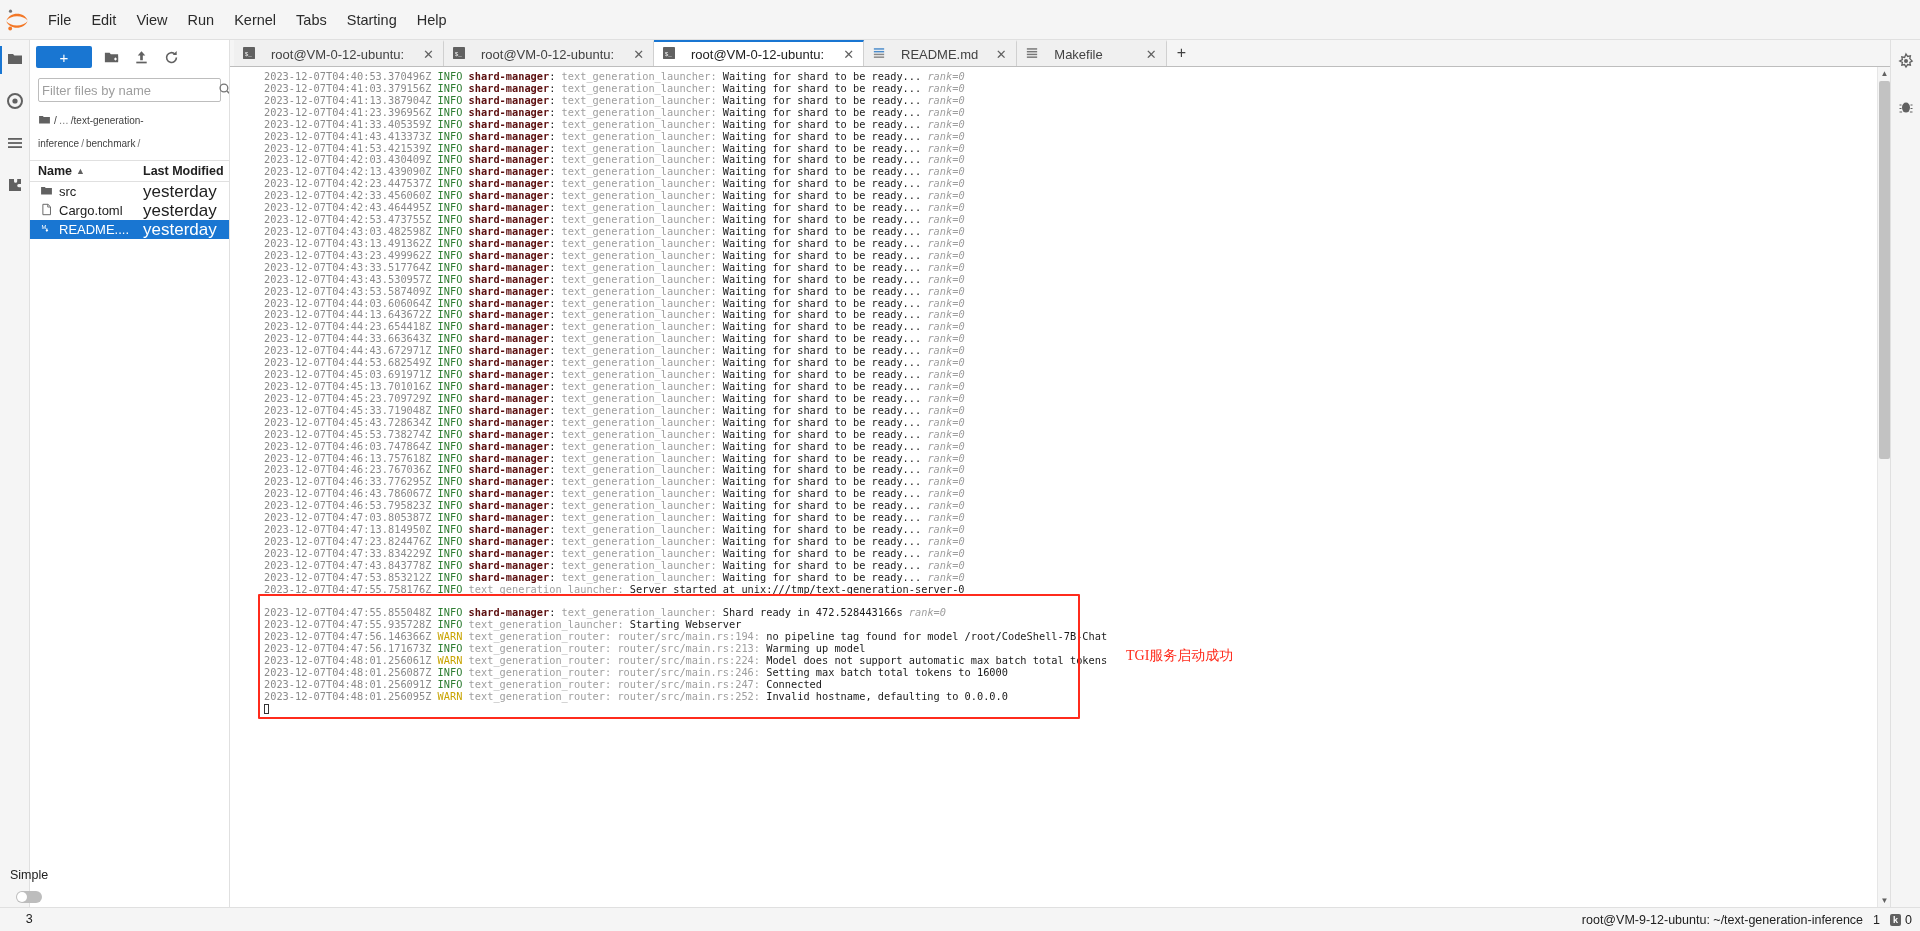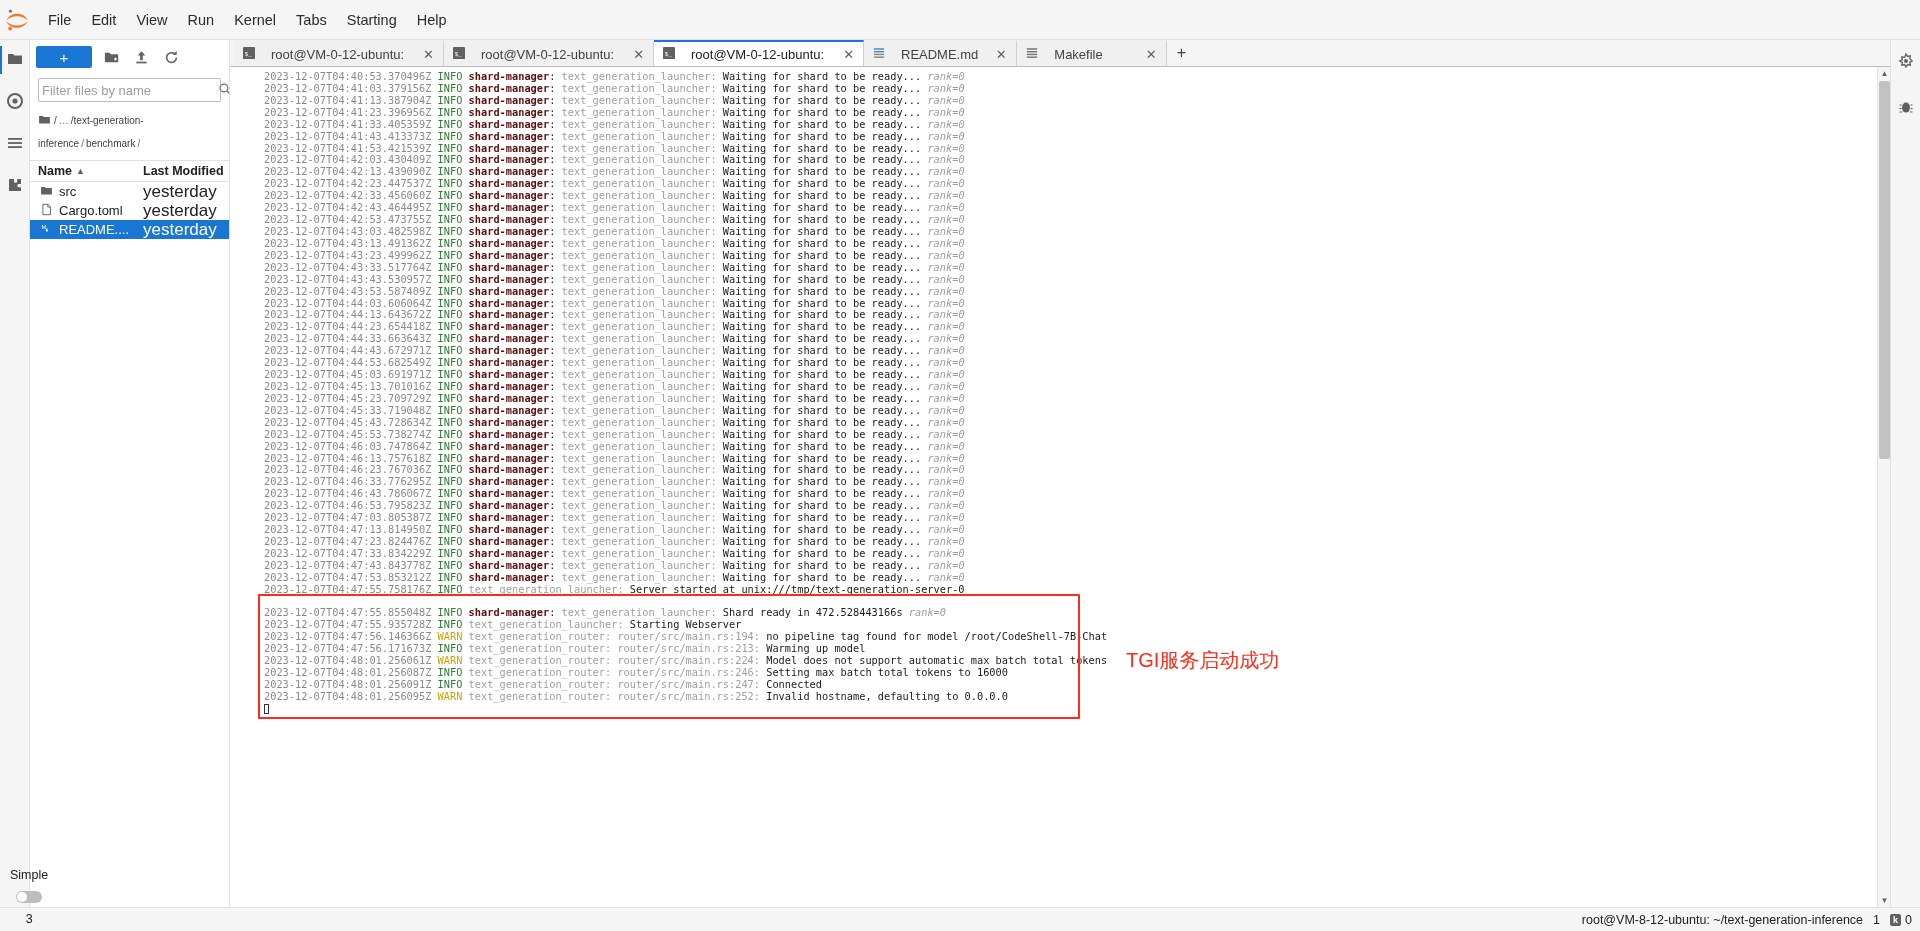--- a/index.html
+++ b/index.html
@@ -217,22 +217,22 @@
   
   .redbox {
     position: absolute;
     border: 2.5px solid #ff2b1c;
     pointer-events: none;
     border-radius: 1px;
   }
   .annot {
     position: absolute;
     color: #ff2b1c;
-    font-size: 20px;
-    font-family: Liberation Sans, sans-serif;
+    font-size: 14px;
+    font-family: Liberation Serif, serif;
     white-space: nowrap;
   }
   .cursor-blk {
     position: absolute;
     width: 5px; height: 10px;
     border: 1px solid #333;
     background: transparent;
   }
 
   
@@ -530,21 +530,21 @@
       </span>
       <span class="sb-item">
         <svg width="14" height="14" viewBox="0 0 16 16">
             <circle cx="8" cy="8" r="6.2" fill="none" stroke="#616161" stroke-width="1.2"></circle>
             <ellipse cx="8" cy="8" rx="2.8" ry="6.2" fill="none" stroke="#616161" stroke-width="1.1"></ellipse>
             <path d="M1.9 8h12.2M2.9 5h10.2M2.9 11h10.2" stroke="#616161" stroke-width="1"></path>
           </svg>
       </span>
     </div>
     <div class="sb-right">
-      <span>root@VM-8-12-ubuntu: ~/text-generation-inference</span>
+      <span>root@VM-9-12-ubuntu: ~/text-generation-inference</span>
       <span class="sb-item">
         <span>1</span>
       </span>
       <span class="sb-item">
         <span class="kbadge">k</span>
         <span>0</span>
       </span>
     </div>
   </div>
 </div>

